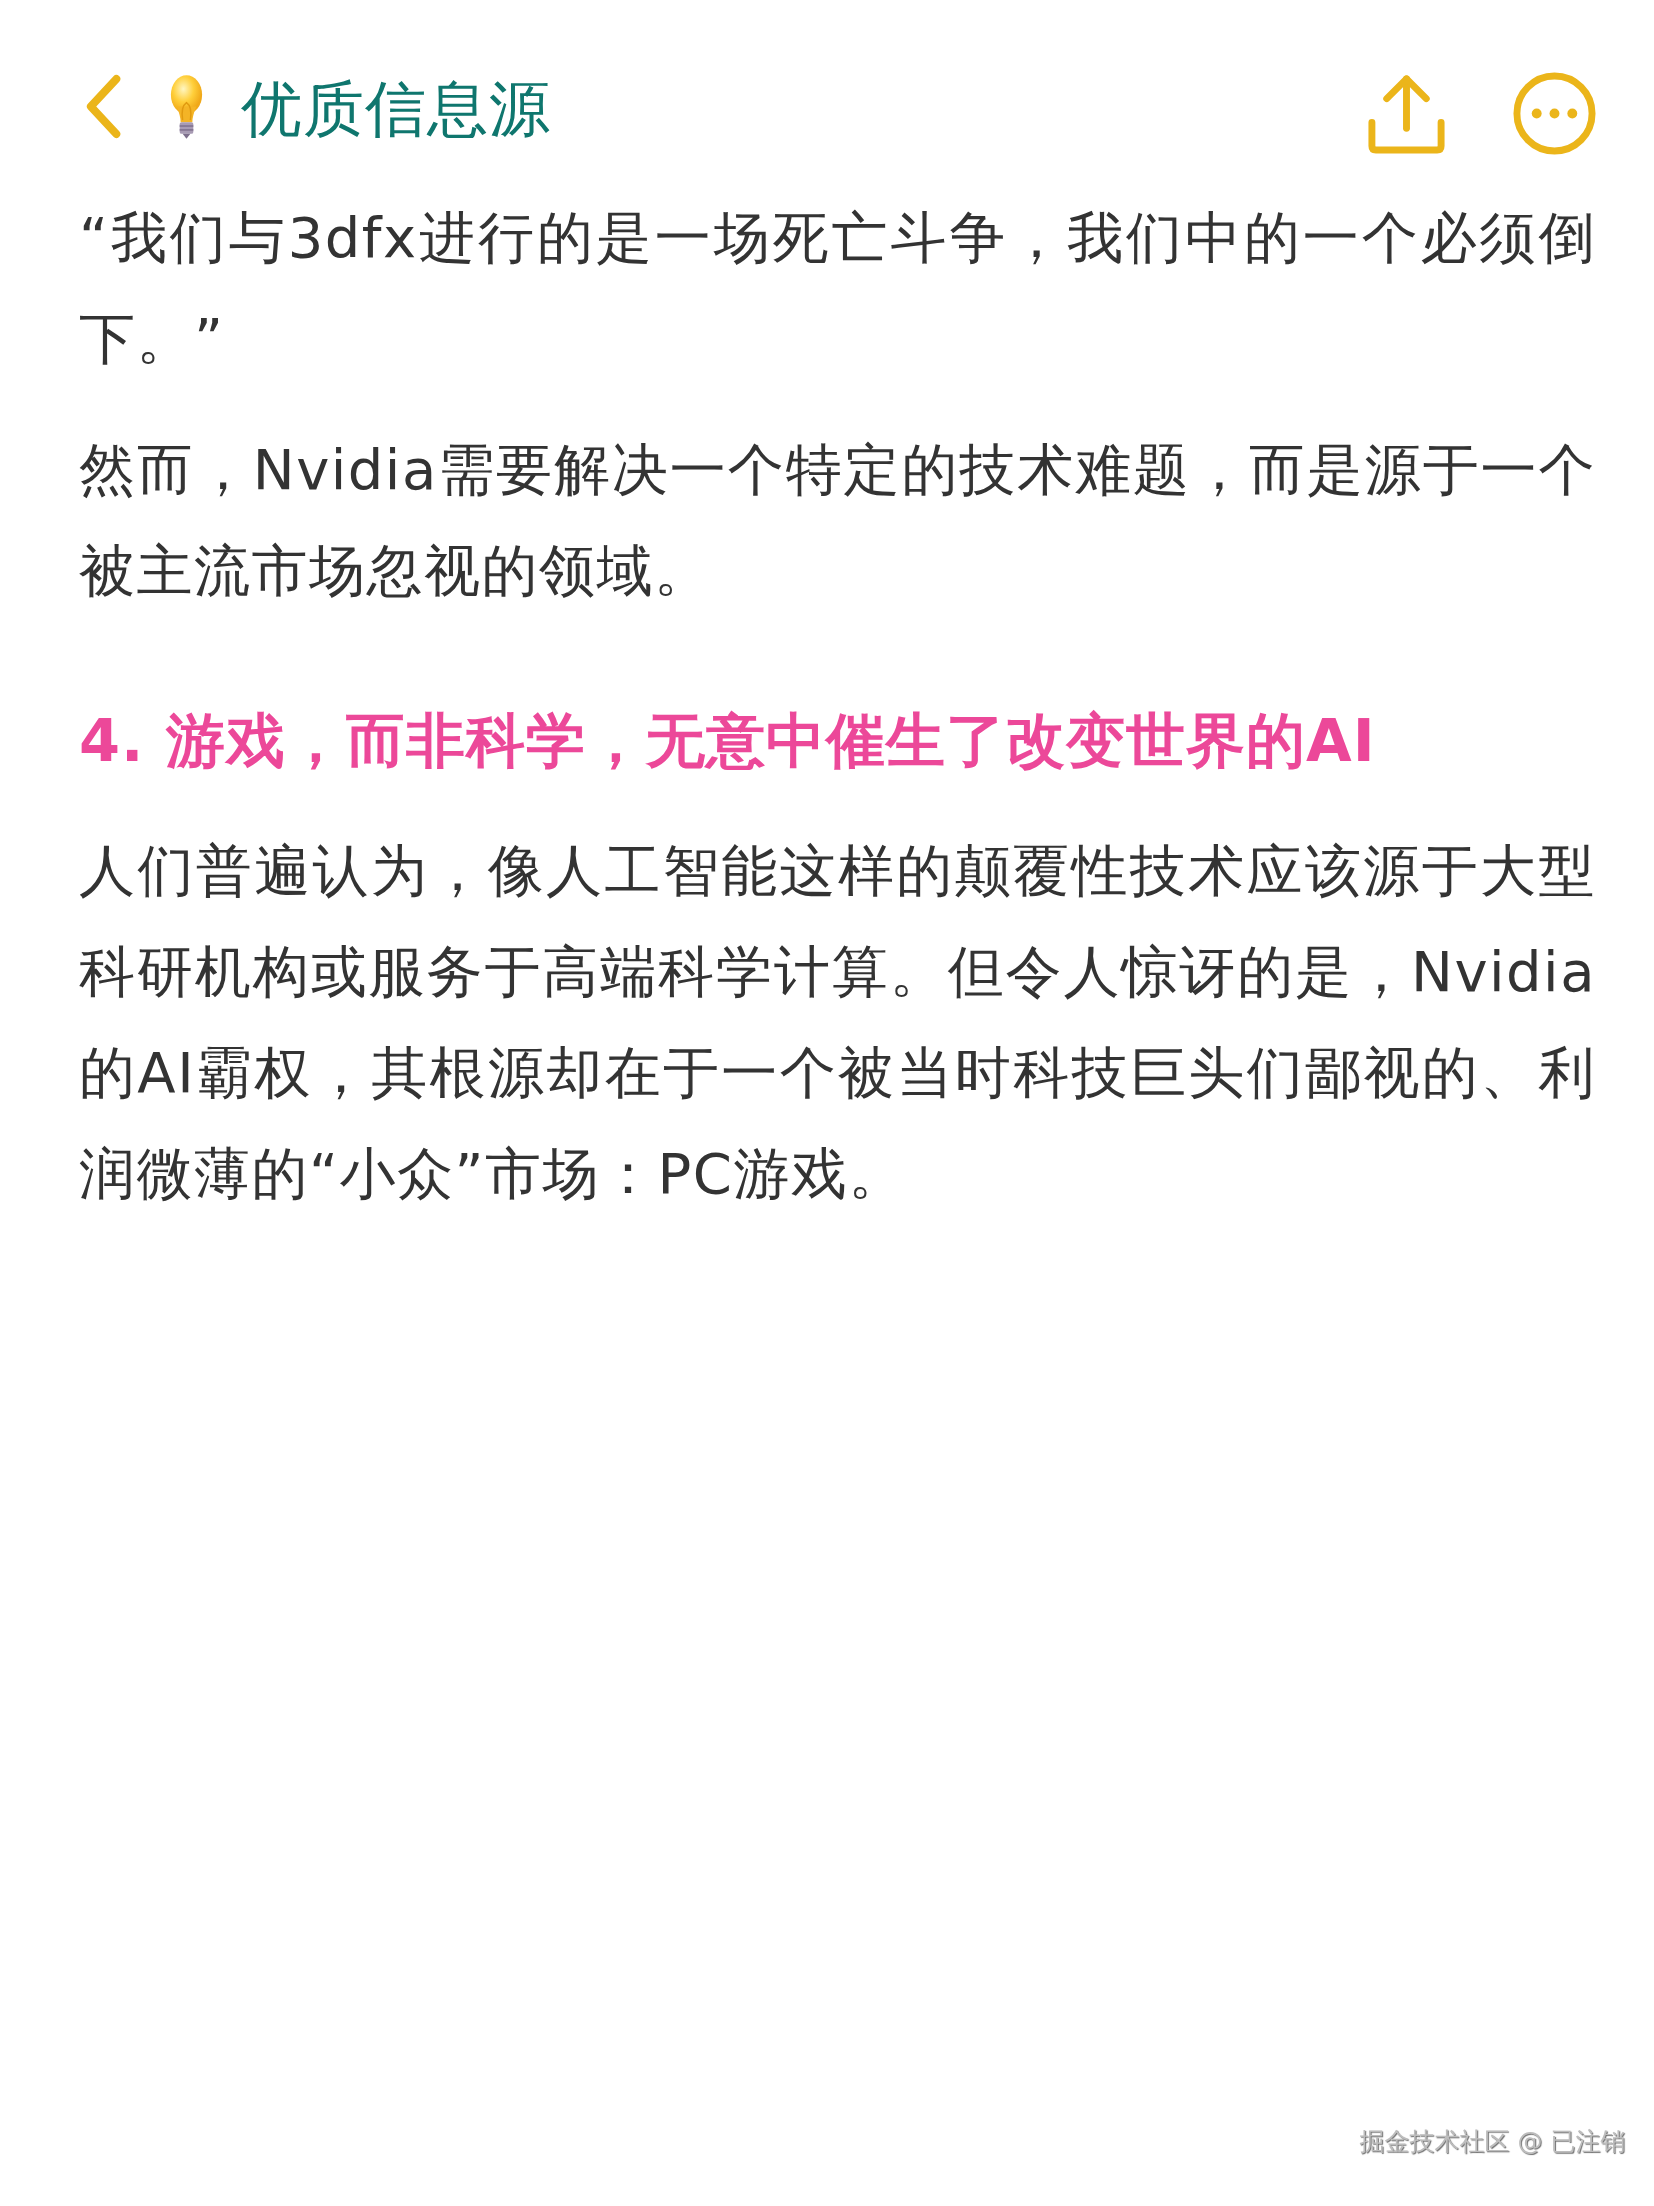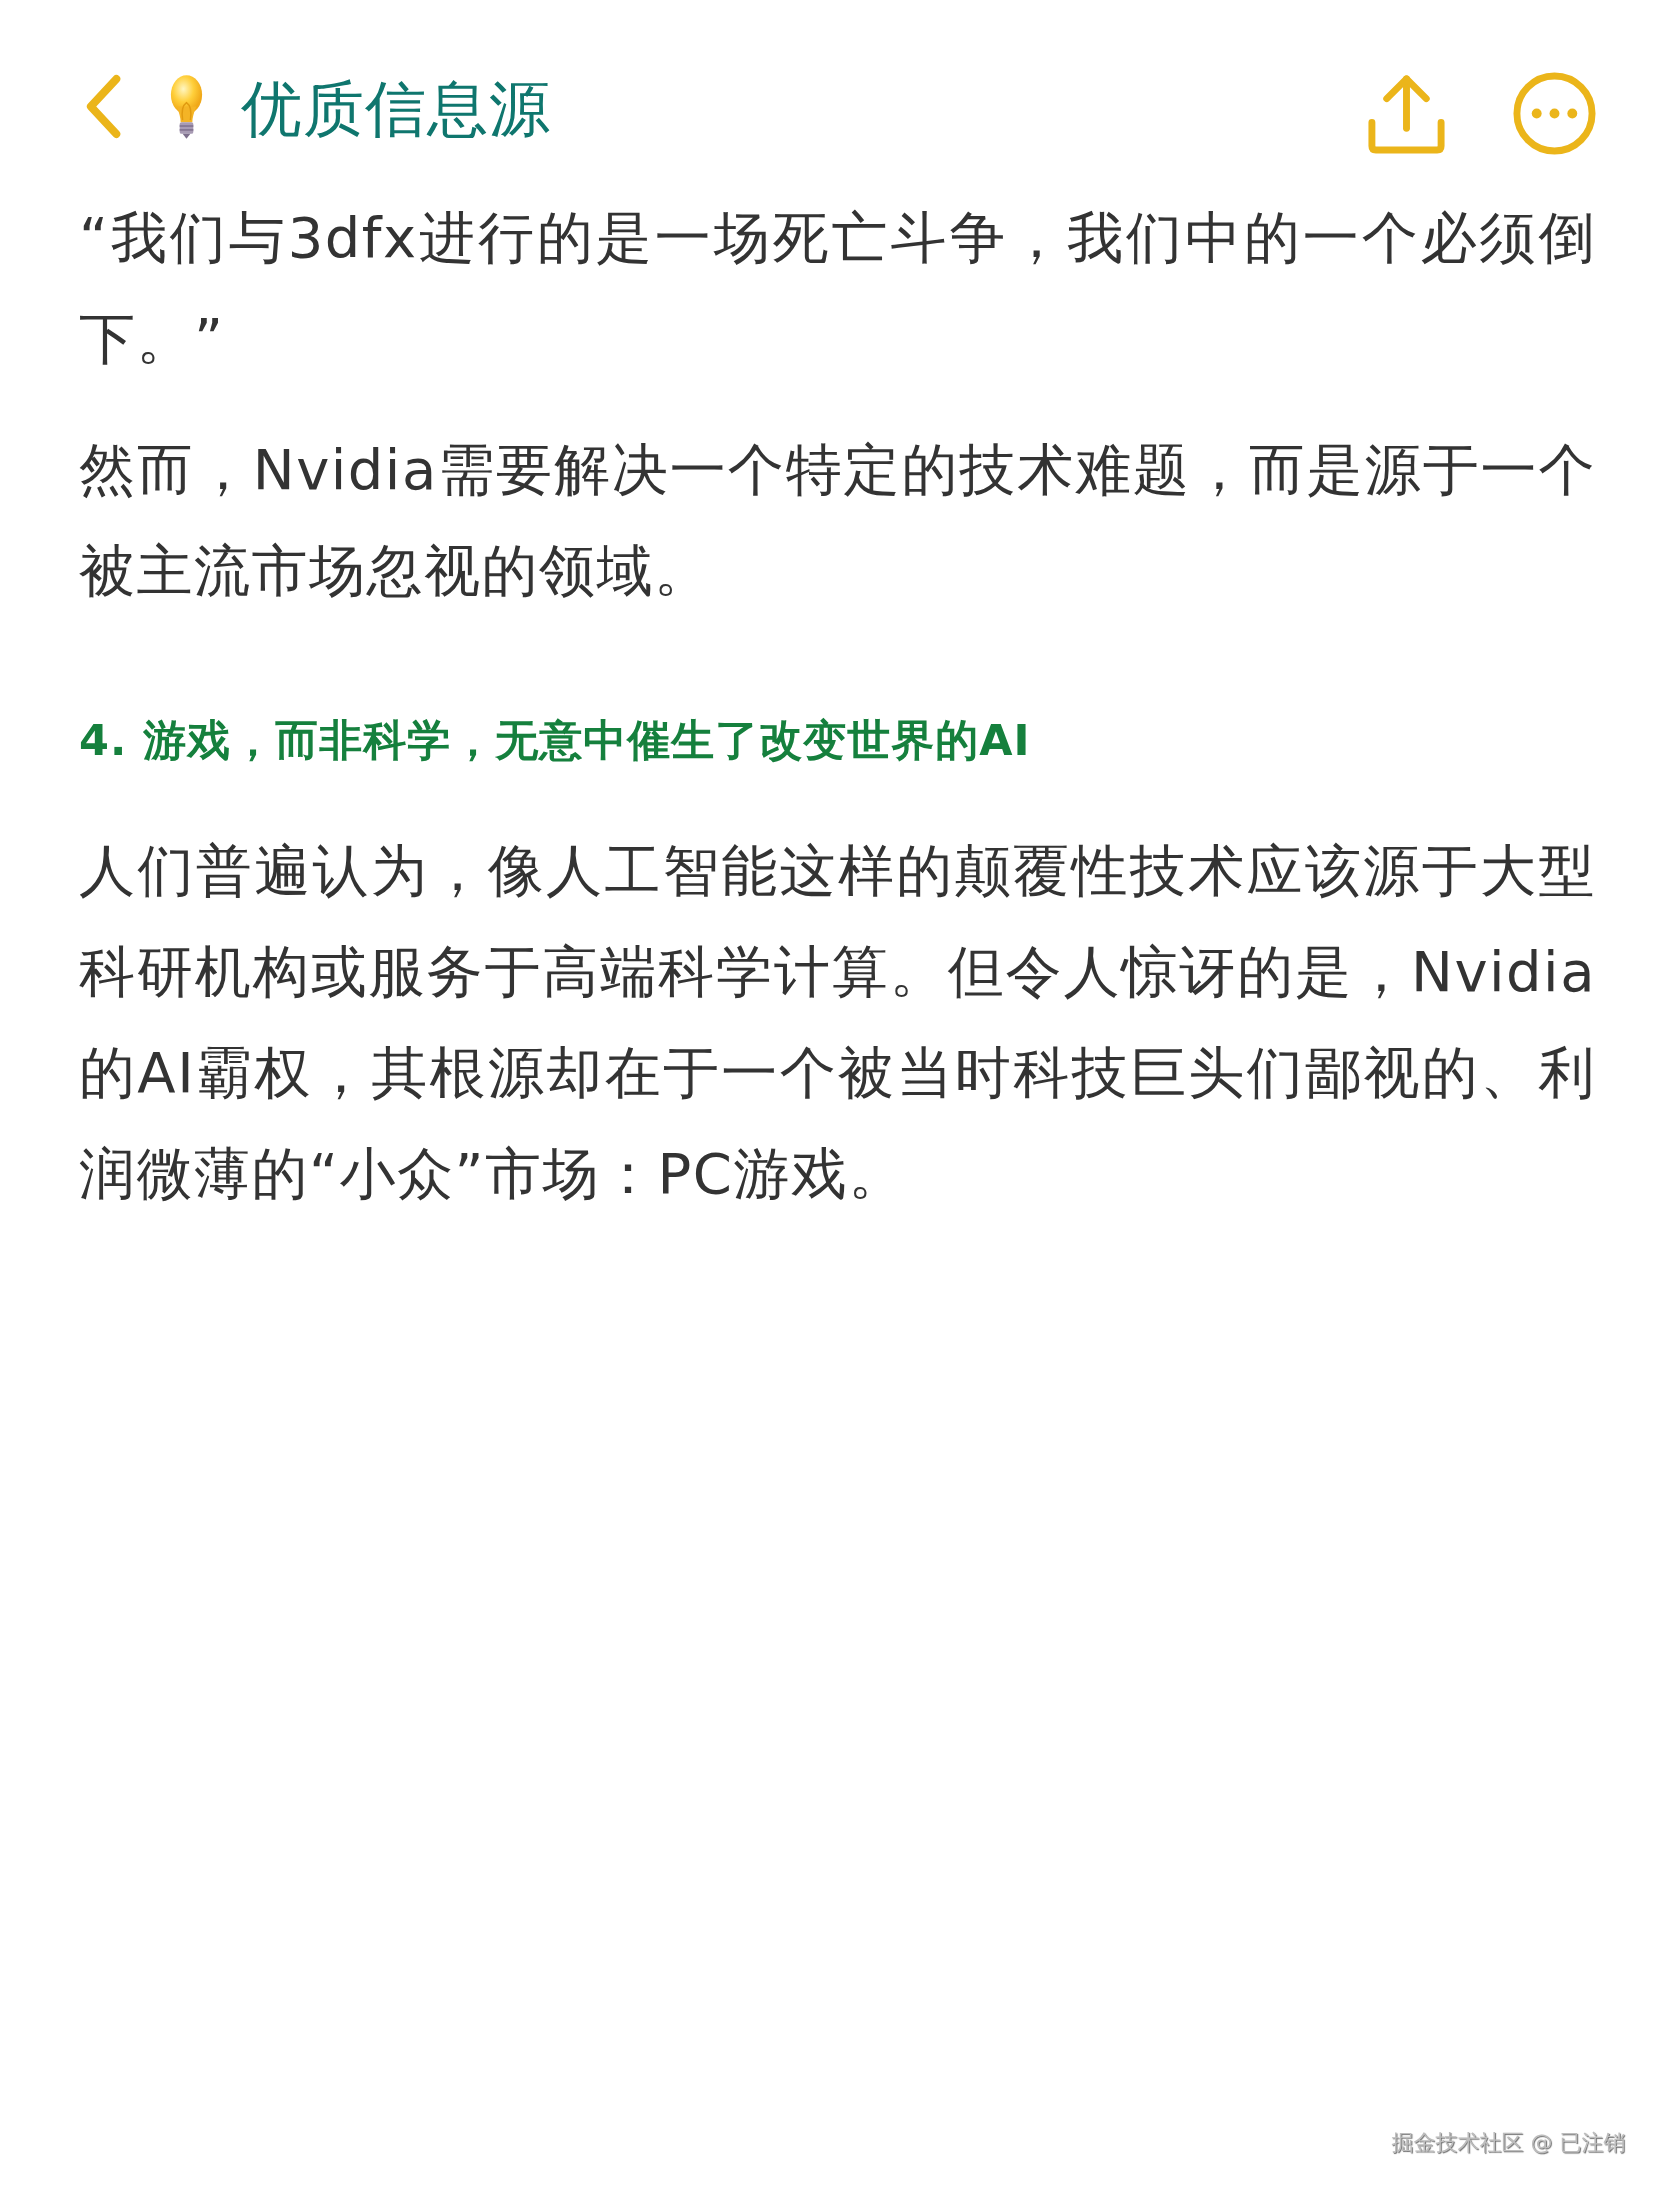--- a/index.html
+++ b/index.html
@@ -70,32 +70,32 @@
   }
   .para {
     font-size: 56px;
     line-height: 101px;
     margin: 0 0 29.6px 0;
     color: #333333;
     letter-spacing: 1.5px;
     text-align: justify;
   }
   .heading {
-    font-size: 43px;
+    font-size: 59px;
     line-height: 101px;
     font-weight: bold;
-    color: #15803d;
+    color: #ec4899;
     margin: 69px 0 29.6px 0;
     letter-spacing: 1px;
   }
   .watermark {
     position: absolute;
     right: 29.6px;
     bottom: 49px;
-    font-size: 22px;
+    font-size: 25px;
     color: #bdbdbd;
     text-shadow: 1px 1px 1px #6d6d6d;
   }
 </style>
 </head>
 <body>
 
 <div class="header">
   <div class="back-btn">
     <svg width="59" height="69" viewBox="0 0 60 70">

